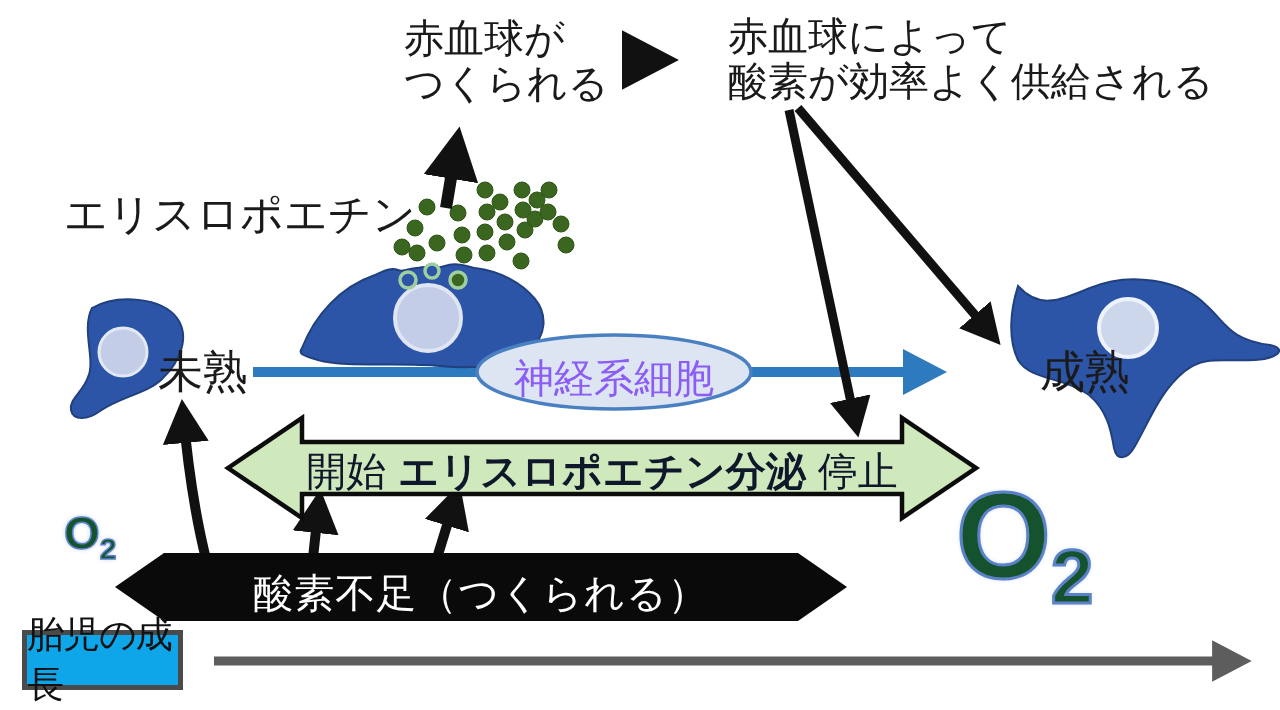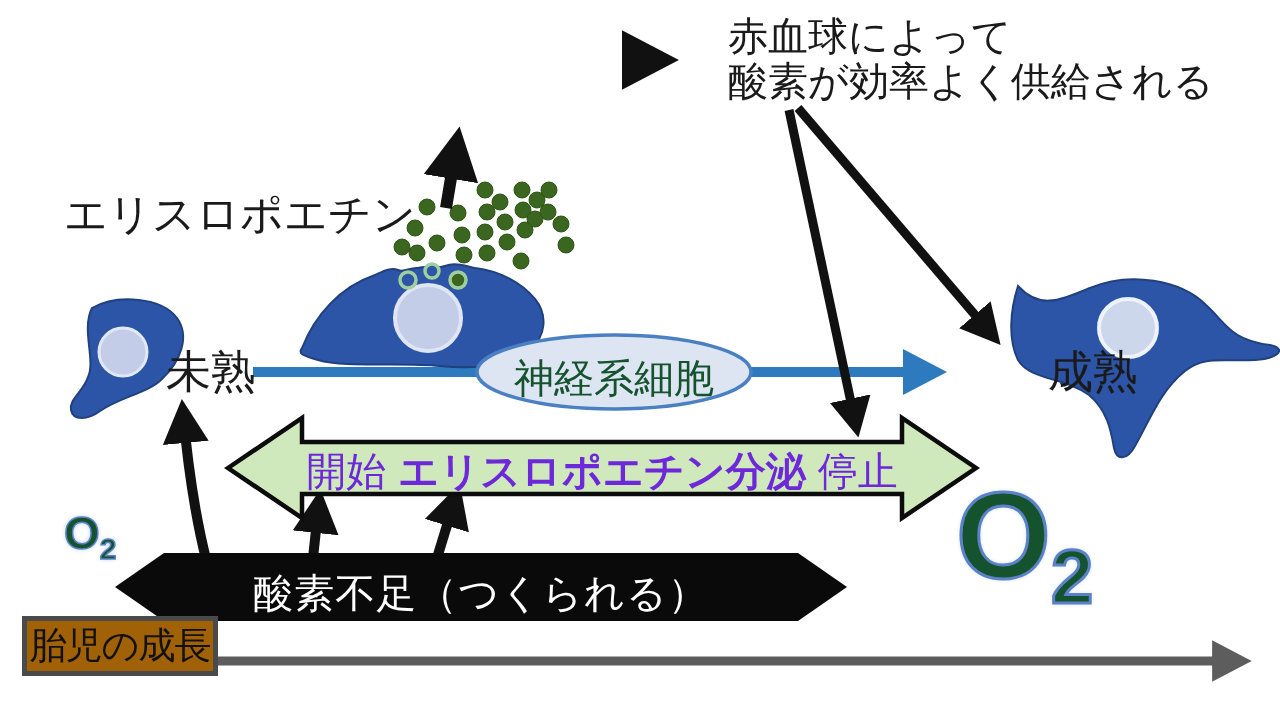--- a/index.html
+++ b/index.html
@@ -8,35 +8,35 @@
     --ellipse-stroke:#4a80c2; --green-arrow-fill:#cfe8bc; --banner-black:#0a0a0a;
     --banner-text:#ffffff; --gray-arrow:#5d5d5d; --o2-stroke:#5b82c8;
     --o2-glow:#b7c7e8; --text-black:#1a1a1a; --box-border:#4a4a4a; --vesicle-ring:#9fcf9f;
   }
   *{margin:0;padding:0;box-sizing:border-box;}
   body{font-family:"Liberation Sans","DejaVu Sans",sans-serif;background:#fff;}
   #diagram{position:relative;width:1280px;height:710px;background:#ffffff;overflow:hidden;}
   #gfx{position:absolute;left:0;top:0;width:1280px;height:710px;}
   .txt{position:absolute;color:var(--text-black);white-space:nowrap;line-height:1.12;}
   .t40{font-size:40px;}
-  .t44{font-size:45px;margin-left:8px;}
-  .garrow-text{position:absolute;left:266px;top:444px;width:672px;text-align:center;font-size:40px;color:#6d28d9;}
+  .t44{font-size:45px;}
+  .garrow-text{position:absolute;left:266px;top:444px;width:672px;text-align:center;font-size:40px;color:#0f172a;}
   .garrow-text .bold{font-weight:bold;padding:0 12px;}
   .banner-text{position:absolute;left:115px;top:566px;width:732px;text-align:center;
     font-size:40px;color:var(--banner-text);letter-spacing:1px;}
-  .ellipse-label{position:absolute;left:478px;top:351px;width:272px;text-align:center;font-size:40px;color:#14532d;}
+  .ellipse-label{position:absolute;left:478px;top:351px;width:272px;text-align:center;font-size:40px;color:#8b5cf6;}
   .o2{color:#14532d;font-weight:bold;-webkit-text-stroke:2px var(--o2-stroke);
       text-shadow:0 0 5px var(--o2-glow);}
   .o2 sub{font-weight:bold;}
   #o2-small{left:64px;top:508px;font-size:46px;-webkit-text-stroke:1.5px var(--o2-stroke);}
   #o2-small sub{font-size:30px;}
   #o2-large{left:956px;top:468px;font-size:122px;-webkit-text-stroke:3px var(--o2-stroke);}
   #o2-large sub{font-size:76px;}
-  #growth-box{position:absolute;left:22px;top:616px;width:196px;height:60px;
-    border:5px solid var(--box-border);background:#a16207;display:flex;align-items:center;
+  #growth-box{position:absolute;left:22px;top:630px;width:161px;height:60px;
+    border:5px solid var(--box-border);background:#0ea5e9;display:flex;align-items:center;
     justify-content:center;font-size:37px;color:#111;letter-spacing:-1px;}
 </style>
 </head>
 <body>
 
 <div id="diagram">
 
   <svg id="gfx" viewBox="0 0 1280 710" xmlns="http://www.w3.org/2000/svg">
     <defs>
       <marker id="mBlack" markerWidth="4.6" markerHeight="4.6" refX="3.1" refY="2.3" orient="auto">
@@ -146,20 +146,22 @@
     <g>
       <polygon points="115,587 164,553 798,553 847,587 798,621 164,621" style="fill:var(--banner-black)"></polygon>
     </g>
 
     <g>
       <line x1="214" y1="661" x2="1240" y2="661" style="stroke:var(--gray-arrow)" stroke-width="9" marker-end="url(#mGray)"></line>
     </g>
   </svg>
 
   <div class="txt t40" style="left:404px;top:16px;">
+    <div>赤血球が</div>
+    <div>つくられる</div>
   </div>
 
   <div class="txt" style="left:64px;top:190px;font-size:43px;">エリスロポエチン</div>
 
   <div class="txt t40" style="left:728px;top:14px;">
     <div>赤血球によって</div>
     <div>酸素が効率よく供給される</div>
   </div>
 
   <div class="txt t44" style="left:158px;top:347px;">未熟</div>

